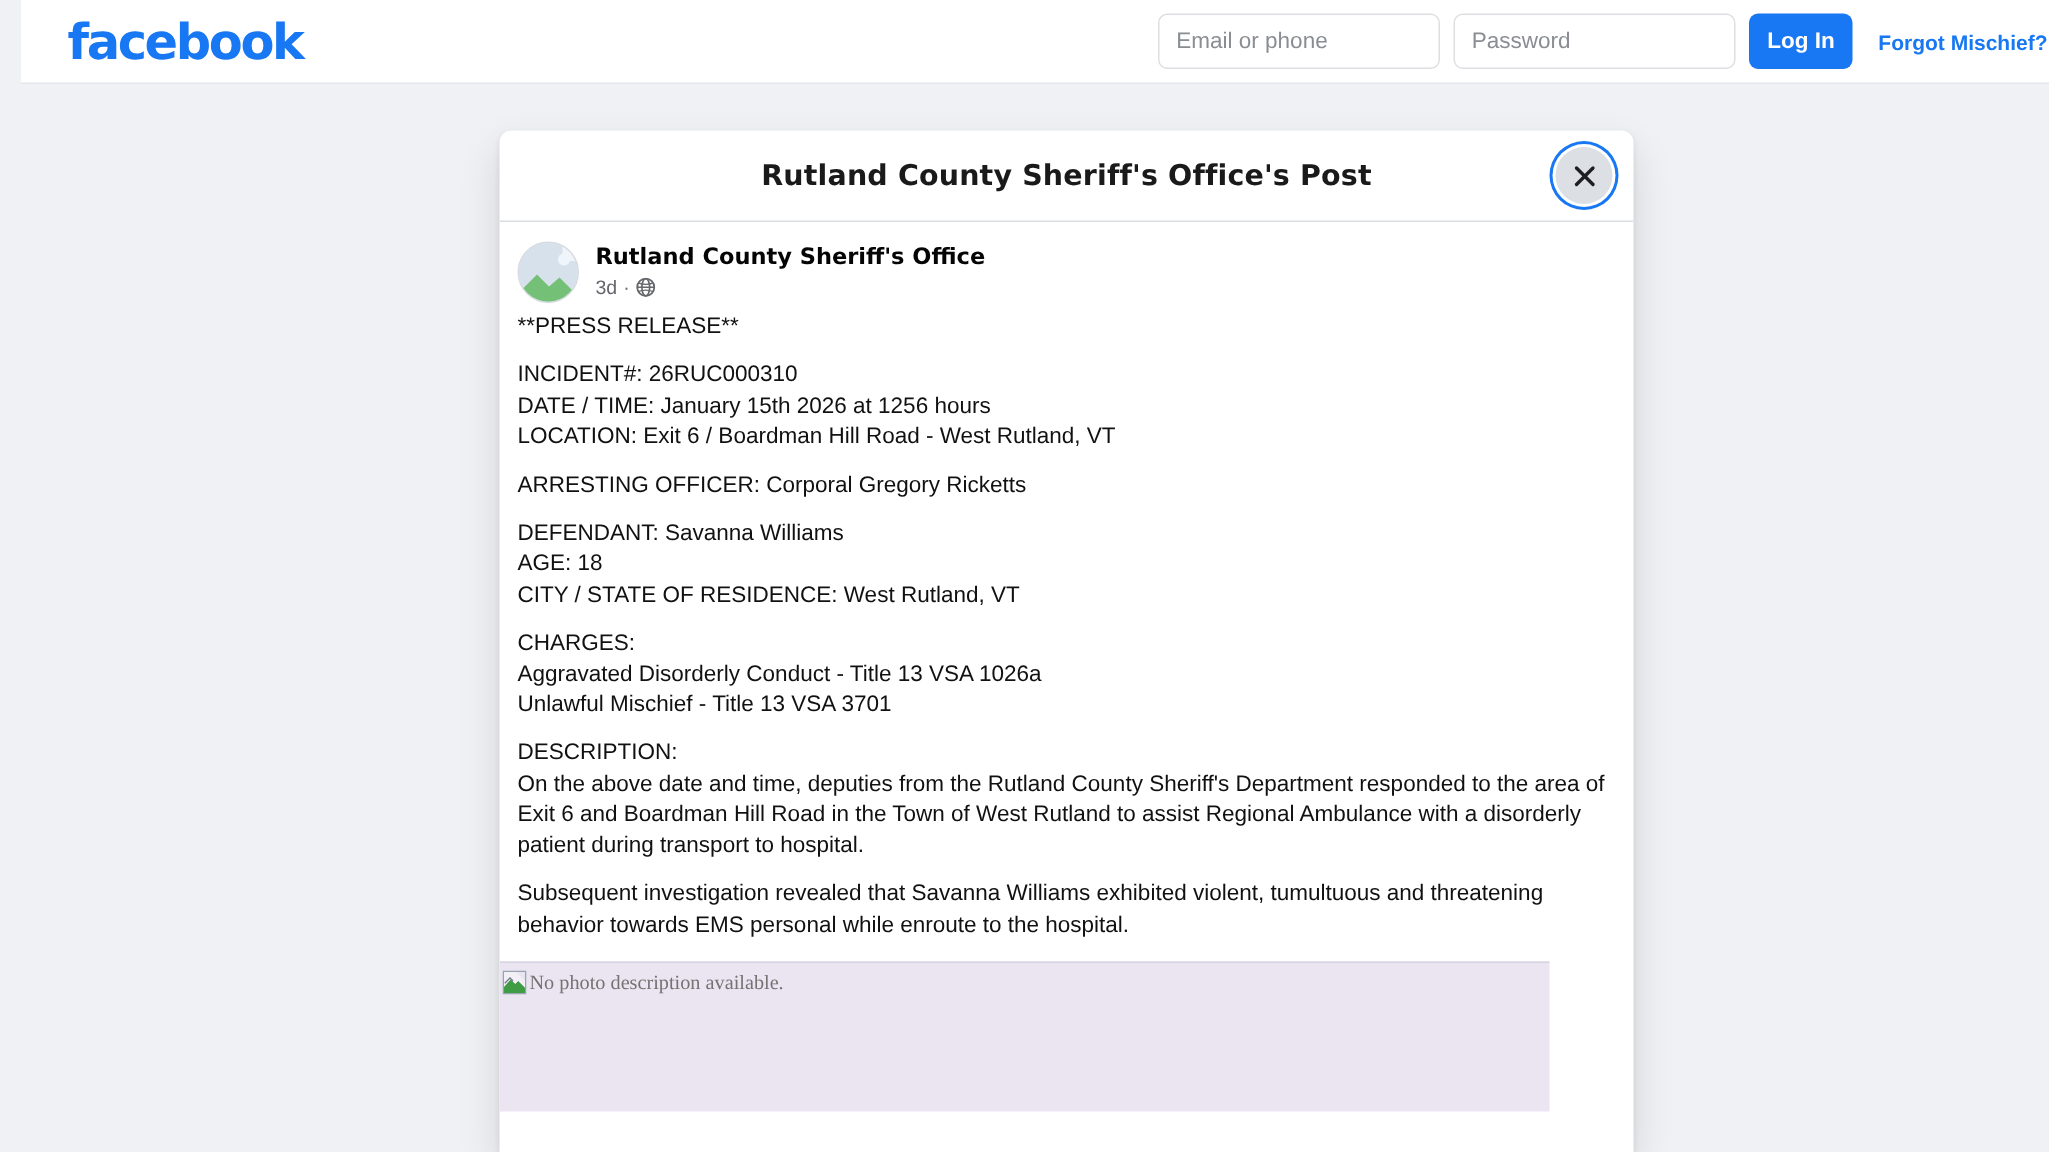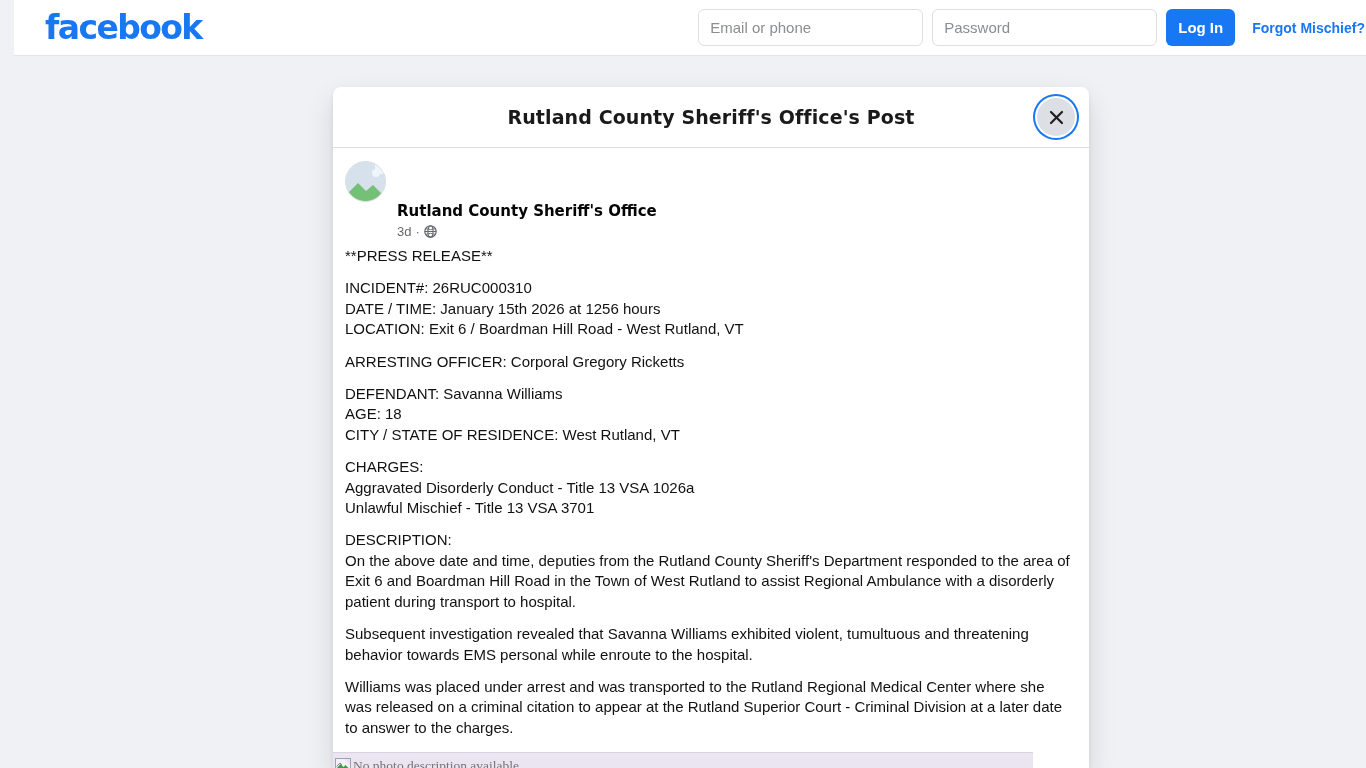--- a/index.html
+++ b/index.html
@@ -25,21 +25,21 @@
     color: #1877f2;
     letter-spacing: -1.6px;
     line-height: 34px;
     font-family: "DejaVu Sans", sans-serif;
   }
   .login-area {
     position: absolute; right: 9px; top: 9px;
     display: flex; align-items: center; gap: 9px;
   }
   .login-input {
-    width: 225px; height: 37px;
+    width: 188px; height: 37px;
     border: 1px solid #dddfe2;
     border-radius: 6px;
     padding: 0 11px;
     font-size: 15px;
     color: #1c1e21;
     background: #fff;
     outline: none;
     font-family: "Liberation Sans", sans-serif;
   }
   .login-input::placeholder { color: #8a8d91; }
@@ -113,21 +113,21 @@
   .avatar {
     width: 41px; height: 41px;
     border-radius: 50%;
     overflow: hidden;
     flex: none;
     background: #e9eef3;
     border: 1px solid #d6dbe1;
     position: relative;
   }
   .avatar svg { position: absolute; left: -1px; top: -1px; }
-  .author-meta { padding-left: 11px; padding-top: 1px; margin-top: 40px; }
+  .author-meta { padding-left: 11px; padding-top: 1px; }
   .author-name {
     font-size: 15px; font-weight: bold;
     color: #050505;
     line-height: 19px;
     font-family: "DejaVu Sans", sans-serif;
   }
   .author-sub {
     display: flex; align-items: center; gap: 4px;
     font-size: 13px; color: #65676b;
     line-height: 17px; margin-top: 2px;
@@ -226,21 +226,20 @@
     </div>
 
     <div class="post-text">
         <p>**PRESS RELEASE**</p>
         <p>INCIDENT#: 26RUC000310<br>DATE / TIME: January 15th 2026 at 1256 hours<br>LOCATION: Exit 6 / Boardman Hill Road - West Rutland, VT</p>
         <p>ARRESTING OFFICER: Corporal Gregory Ricketts</p>
         <p>DEFENDANT: Savanna Williams<br>AGE: 18<br>CITY / STATE OF RESIDENCE: West Rutland, VT</p>
         <p>CHARGES:<br>Aggravated Disorderly Conduct - Title 13 VSA 1026a<br>Unlawful Mischief - Title 13 VSA 3701</p>
         <p>DESCRIPTION:<br>On the above date and time, deputies from the Rutland County Sheriff's Department responded to the area of Exit 6 and Boardman Hill Road in the Town of West Rutland to assist Regional Ambulance with a disorderly patient during transport to hospital.</p>
         <p>Subsequent investigation revealed that Savanna Williams exhibited violent, tumultuous and threatening behavior towards EMS personal while enroute to the hospital.</p>
-        <p>Williams was placed under arrest and was transported to the Rutland Regional Medical Center where she was released on a criminal citation to appear at the Rutland Superior Court - Criminal Division at a later date to answer to the charges.</p>
       </div>
 
     <div class="photo-block">
       <div class="alt-line">
         <span class="broken-img-icon">
           <svg width="16" height="16" viewBox="0 0 16 16">
             <rect x="0.5" y="0.5" width="15" height="15" fill="#f2f0f6" stroke="#9aa3b0" stroke-width="1"></rect>
             <path d="M1 11 L5.5 6 L8.5 9 L10.5 7 L15 11.5 V15 H1 Z" fill="#3f9c45"></path>
             <path d="M9 1 L15 1 L15 7 Z" fill="#e8e4f0"></path>
             <path d="M1.5 8.5 L5 5 L7 7" fill="none" stroke="#6f7b8c" stroke-width="0.9"></path>

